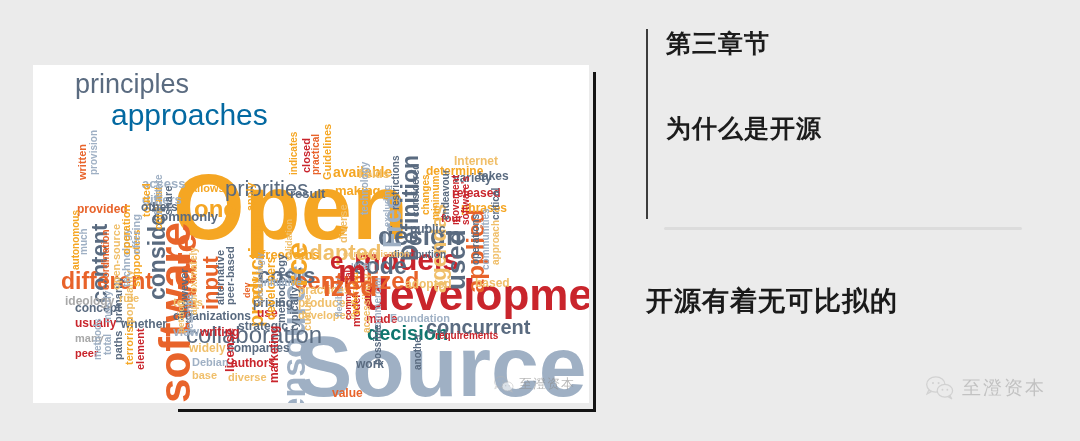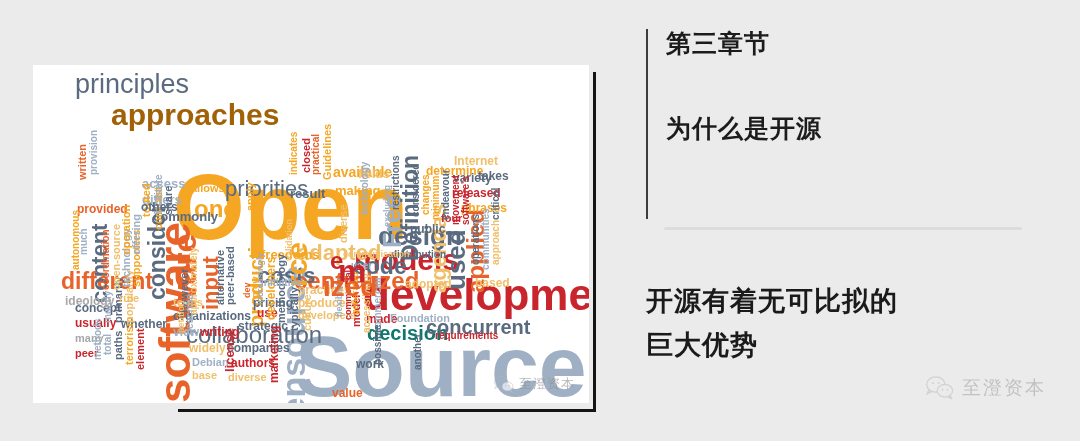--- a/index.html
+++ b/index.html
@@ -152,21 +152,21 @@
 
   <div id="wordcloud-frame"></div>
 
   <div id="wordcloud-card">
     <div id="wordcloud-words">
         <span class="wc" style="left: 140px; top: 96px; font-size: 92px; color: rgb(245, 166, 35); font-weight: bold;">Open</span>
         <span class="wc" style="left: 262px; top: 258px; font-size: 86px; color: rgb(159, 176, 196); font-weight: bold;">Source</span>
         <span class="wc" style="left: 330px; top: 208px; font-size: 44px; color: rgb(201, 37, 44); font-weight: bold;">development</span>
         <span class="wc rot" style="left: 120px; top: 338px; font-size: 44px; color: rgb(232, 99, 42); font-weight: bold; transform: rotate(-90deg);">software</span>
         <span class="wc rot" style="left: 243px; top: 393px; font-size: 34px; color: rgb(159, 176, 196); font-weight: bold; transform: rotate(-90deg);">opensource</span>
-        <span class="wc" style="left: 78px; top: 35px; font-size: 30px; color: #a16207; font-weight: bold;">approaches</span>
+        <span class="wc" style="left: 78px; top: 35px; font-size: 30px; color: #0369a1; font-weight: normal;">approaches</span>
         <span class="wc" style="left: 42px; top: 6px; font-size: 27px; color: rgb(90, 107, 128); font-weight: normal;">principles</span>
         <span class="wc" style="left: 321px; top: 180px; font-size: 30px; color: rgb(201, 37, 44); font-weight: bold;">models</span>
         <span class="wc" style="left: 153px; top: 258px; font-size: 24px; color: rgb(90, 107, 128); font-weight: normal;">collaboration</span>
         <span class="wc" style="left: 261px; top: 204px; font-size: 24px; color: rgb(232, 99, 42); font-weight: bold;">centralized</span>
         <span class="wc" style="left: 28px; top: 205px; font-size: 23px; color: rgb(232, 99, 42); font-weight: bold;">different</span>
         <span class="wc" style="left: 192px; top: 113px; font-size: 22px; color: rgb(90, 107, 128); font-weight: normal;">priorities</span>
         <span class="wc" style="left: 345px; top: 158px; font-size: 26px; color: rgb(90, 107, 128); font-weight: bold;">design</span>
         <span class="wc rot" style="left: 113px; top: 235px; font-size: 23px; color: rgb(90, 107, 128); font-weight: bold; transform: rotate(-90deg);">consider</span>
         <span class="wc rot" style="left: 134px; top: 246px; font-size: 34px; color: rgb(232, 99, 42); font-weight: bold; transform: rotate(-90deg);">ware</span>
         <span class="wc rot" style="left: 56px; top: 238px; font-size: 22px; color: rgb(90, 107, 128); font-weight: bold; transform: rotate(-90deg);">content</span>
@@ -328,21 +328,20 @@
   <div id="chapter-rule"></div>
 
   <div id="chapter-label">第三章节</div>
 
   <div id="chapter-title">为什么是开源</div>
 
   <div id="panel-divider"></div>
 
   <div id="headline">
     <div>开源有着无可比拟的</div>
-    <div>巨大优势</div>
   </div>
 
   <div id="corner-watermark">
     <svg class="wechat-glyph" width="28" height="24" viewBox="0 0 40 34" aria-hidden="true">
       <ellipse cx="14" cy="12" rx="13" ry="11" fill="none" stroke="#b9b9b9" stroke-width="1.8"></ellipse>
       <path d="M4 20 L1.5 25.5 L7 22.6 Z" fill="none" stroke="#b9b9b9" stroke-width="1.8"></path>
       <circle cx="10" cy="10" r="1.5" fill="#b9b9b9"></circle>
       <circle cx="18" cy="10" r="1.5" fill="#b9b9b9"></circle>
       <ellipse cx="27" cy="21" rx="11" ry="9.2" fill="#ebebeb" stroke="#b9b9b9" stroke-width="1.8"></ellipse>
       <path d="M34 28 L37 32.5 L32.5 30 Z" fill="#ebebeb" stroke="#b9b9b9" stroke-width="1.8"></path>

